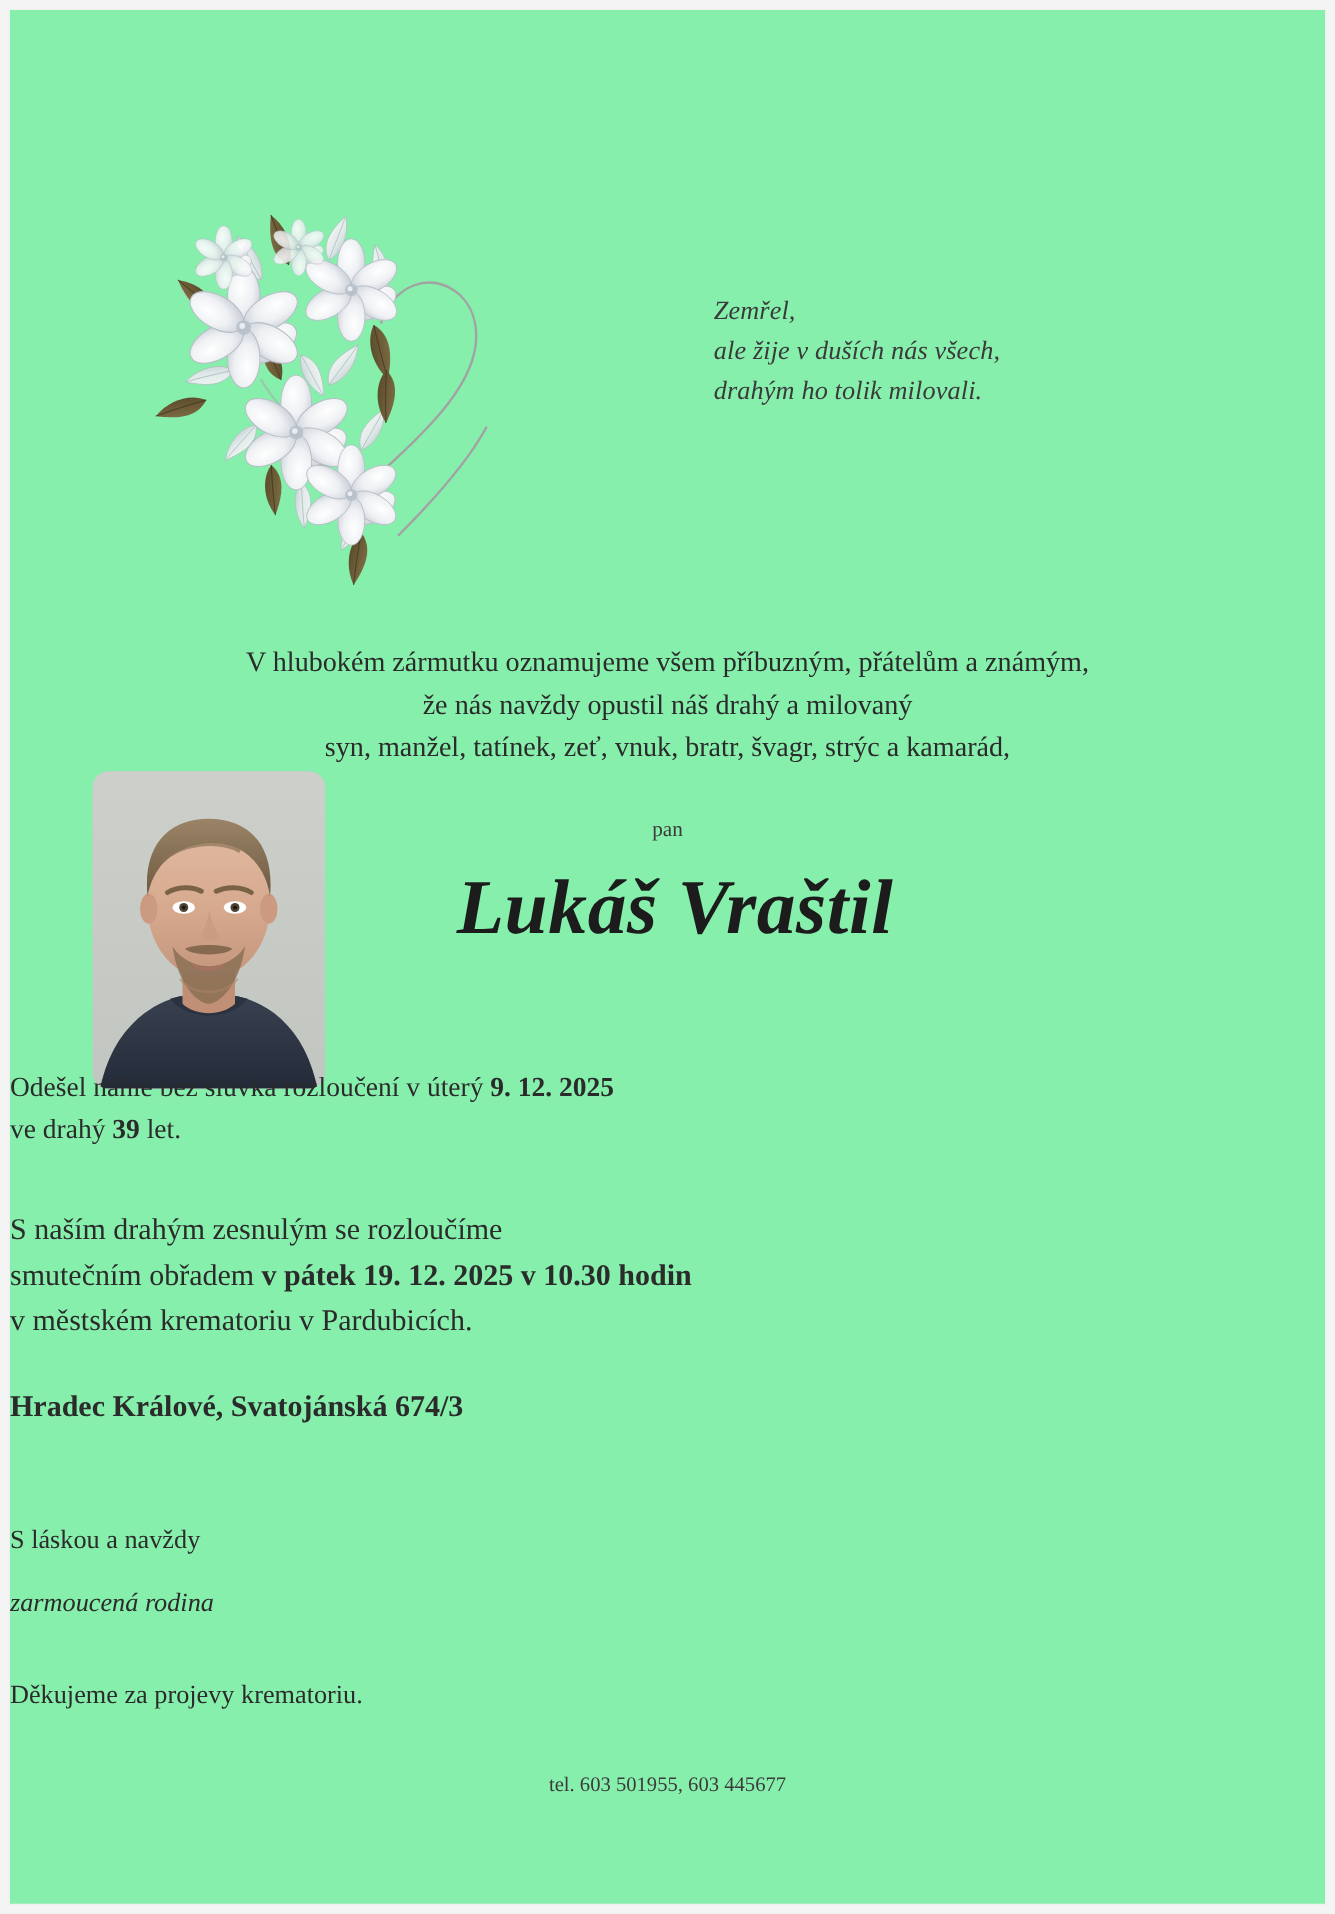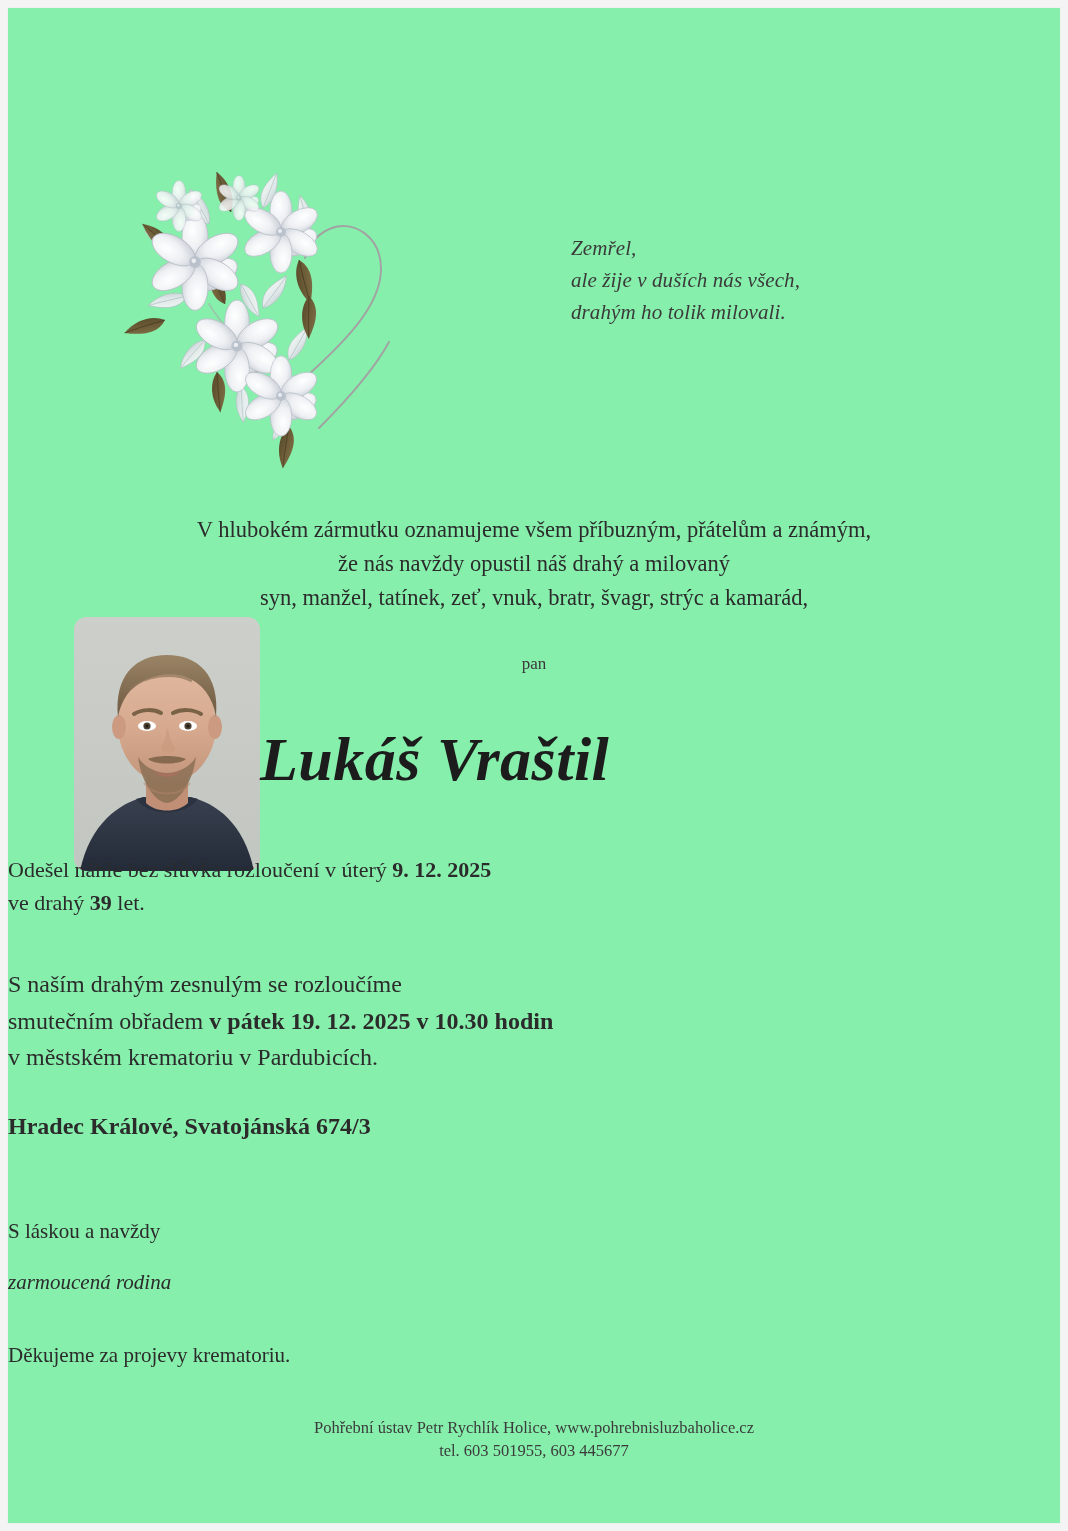--- a/index.html
+++ b/index.html
@@ -84,28 +84,27 @@
     background: #c8cbc5;
   }
   .portrait svg { display: block; width: 186px; height: 254px; }
 
   
   .name {
     position: absolute;
     left: 252px;
     top: 683px;
     width: 560px;
-    text-align: left;
+    text-align: center;
     font-size: 62px;
     font-weight: bold;
     font-style: italic;
     color: #1c1c1c;
     letter-spacing: 0.5px;
     white-space: nowrap;
-    margin-top: 33px;
   }
 
   
   .blk {
     position: absolute;
     left: 0;
     width: 1052px;
     text-align: left;
     color: #2b2b2b;
   }
@@ -308,17 +307,16 @@
     <div>v městském krematoriu v Pardubicích.</div>
   </div>
 
   <div class="blk address">Hradec Králové, Svatojánská 674/3</div>
 
   <div class="blk with-love">S láskou a navždy</div>
   <div class="blk family">zarmoucená rodina</div>
   <div class="blk thanks">Děkujeme za projevy krematoriu.</div>
 
   <div class="footer">
-    <div>Pohřební ústav Petr Rychlík Holice, www.pohrebnisluzbaholice.cz</div>
     <div>tel. 603 501955,  603 445677</div>
   </div>
 
 </div>
 
 </body></html>

